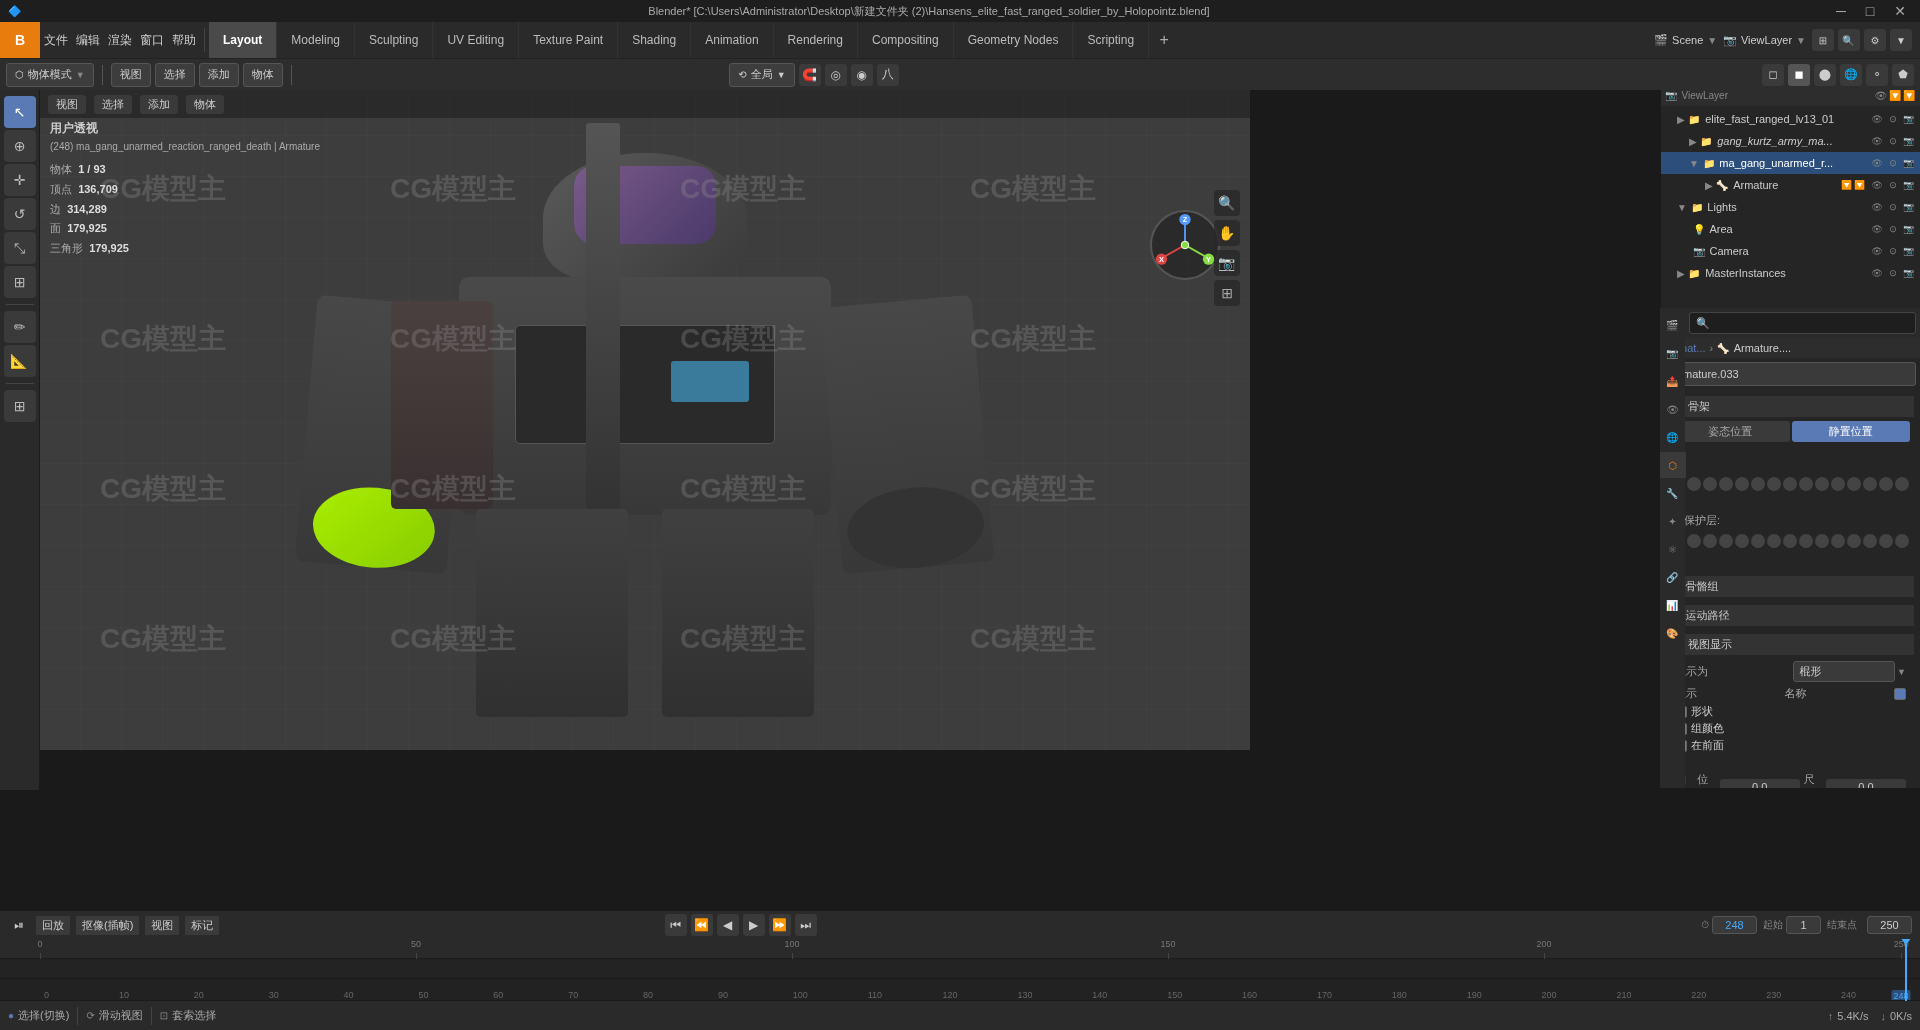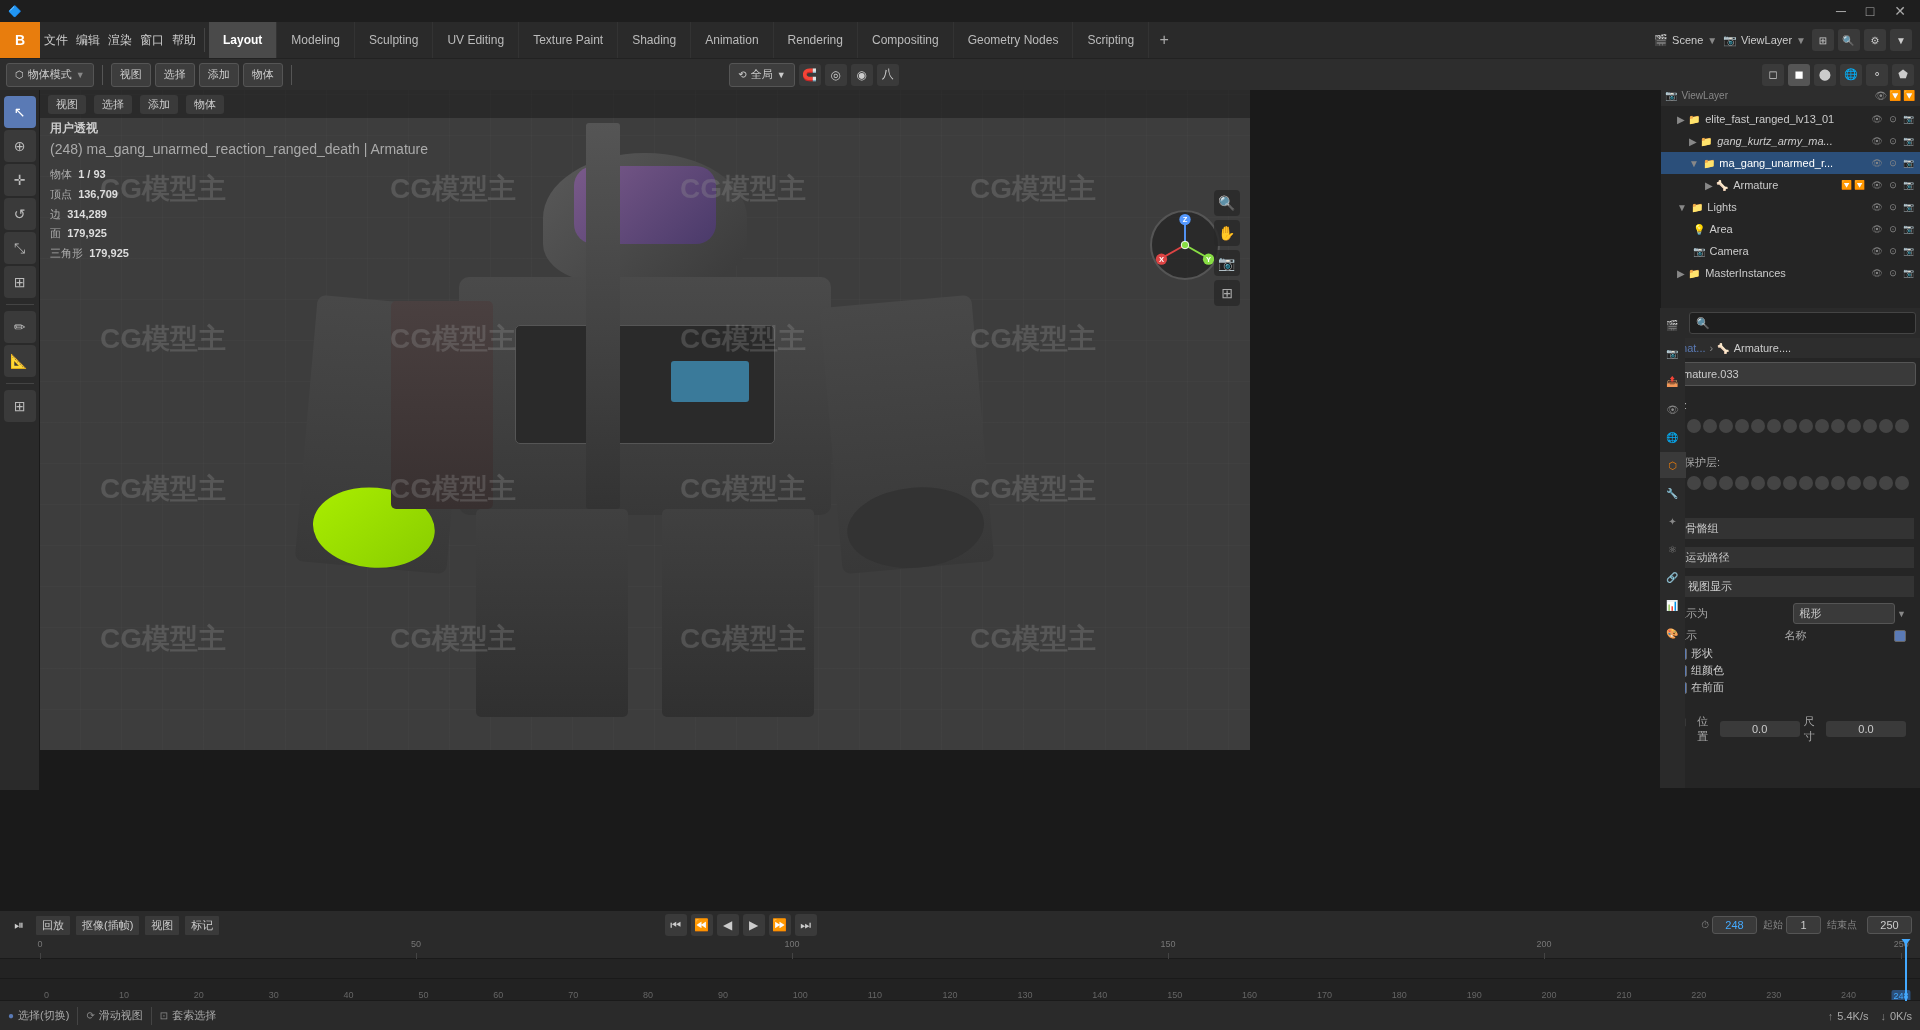--- a/index.html
+++ b/index.html
@@ -108,20 +108,21 @@
     .tl-tick.major { background: #444; }
 
     #viewport-canvas { width: 100%; height: 100%; background: 
       radial-gradient(ellipse at center, #555 0%, #3d3d3d 60%, #333 100%); }
   </style>
 </head>
 <body>
 
 <div id="titlebar">
   <div style="font-size:11px; color:#e87d0d; font-weight:bold; width:20px;">🔷</div>
+  <div style="font-size:11px; color:#aaa; flex:1; text-align:center;">Blender* [C:\Users\Administrator\Desktop\新建文件夹 (2)\Hansens_elite_fast_ranged_soldier_by_Holopointz.blend]</div>
   <div style="display:flex; gap:8px; align-items:center;">
     <span style="cursor:pointer; color:#aaa; font-size:14px; padding:0 6px;">─</span>
     <span style="cursor:pointer; color:#aaa; font-size:14px; padding:0 6px;">□</span>
     <span style="cursor:pointer; color:#aaa; font-size:14px; padding:0 6px;">✕</span>
   </div>
 </div>
 
 <div id="menubar">
   <div class="menu-logo">B</div>
   <div class="menu-item">文件</div>
@@ -272,21 +273,21 @@
 
   <div id="viewport-header">
     <div class="vp-header-btn">视图</div>
     <div class="vp-header-btn">选择</div>
     <div class="vp-header-btn">添加</div>
     <div class="vp-header-btn">物体</div>
   </div>
 
   <div id="info-overlay">
     <div style="font-size:12px; color:#ccc; font-weight:bold; margin-bottom:4px;">用户透视</div>
-    <div style="font-size:14px; color:#aaa; margin-bottom:8px;">(248) ma_gang_unarmed_reaction_ranged_death | Armature</div>
+    <div style="font-size:10px; color:#aaa; margin-bottom:8px;">(248) ma_gang_unarmed_reaction_ranged_death | Armature</div>
     <div class="info-section">
       <div><span class="info-label">物体</span>&nbsp;&nbsp;<span class="info-value">1 / 93</span></div>
       <div><span class="info-label">顶点</span>&nbsp;&nbsp;<span class="info-value">136,709</span></div>
       <div><span class="info-label">边</span>&nbsp;&nbsp;<span class="info-value">314,289</span></div>
       <div><span class="info-label">面</span>&nbsp;&nbsp;<span class="info-value">179,925</span></div>
       <div><span class="info-label">三角形</span>&nbsp;&nbsp;<span class="info-value">179,925</span></div>
     </div>
   </div>
 
   <div id="gizmo">
@@ -468,20 +469,32 @@
     <span style="font-size:10px;color:#888;">🦴</span>
     <span style="font-size:11px;color:#ccc;">Armature....</span>
   </div>
 
   <div style="padding:4px;">
     <input type="text" style="width: 100%; height: 24px; background: rgb(58, 58, 58); border: 1px solid rgb(85, 85, 85); border-radius: 3px; padding: 0px 6px; color: rgb(204, 204, 204); font-size: 11px;" value="Armature.033">
   </div>
 
   <div id="props-content">
 
+    <div class="props-section">
+      <div class="props-section-header">
+        <span>▼</span>
+        <span>骨架</span>
+      </div>
+      <div style="padding:4px;">
+        <div class="btn-pair">
+          <div class="btn-tab inactive">姿态位置</div>
+          <div class="btn-tab active">静置位置</div>
+        </div>
+      </div>
+    </div>
 
     <div class="props-section">
       <div style="padding:2px 6px;font-size:11px;color:#aaa;">层:</div>
       <div class="layer-row">
         <div class="layer-dot active"></div>
         <div class="layer-dot"></div>
         <div class="layer-dot"></div>
         <div class="layer-dot"></div>
         <div class="layer-dot"></div>
         <div class="layer-dot"></div>

